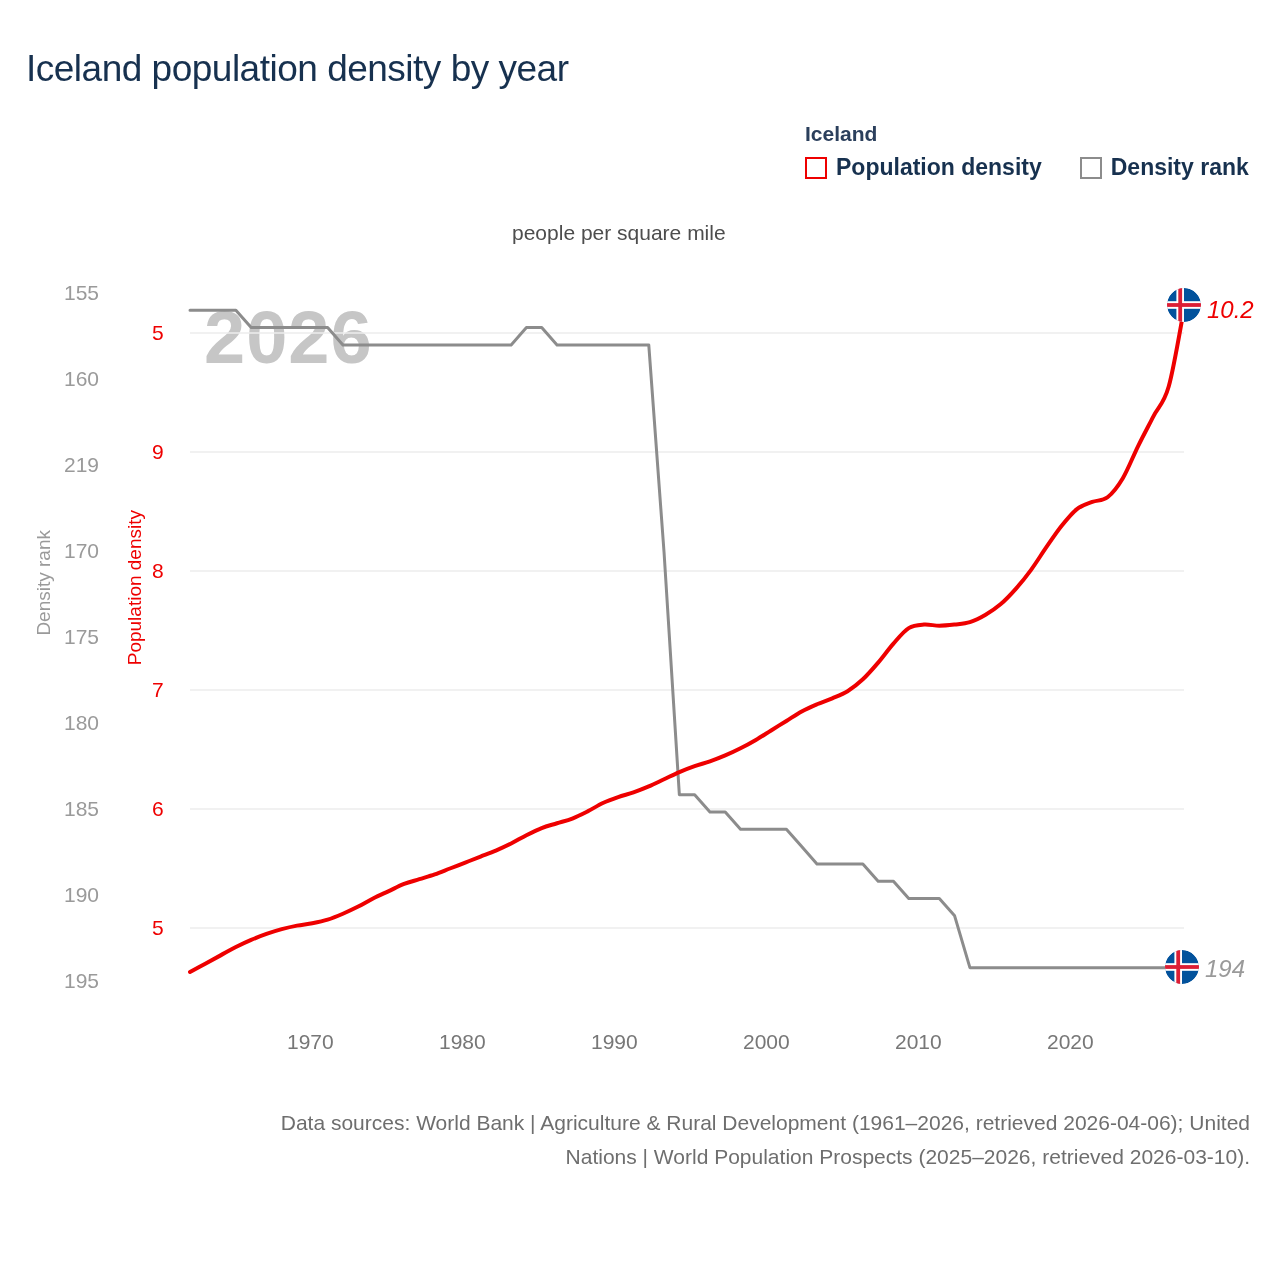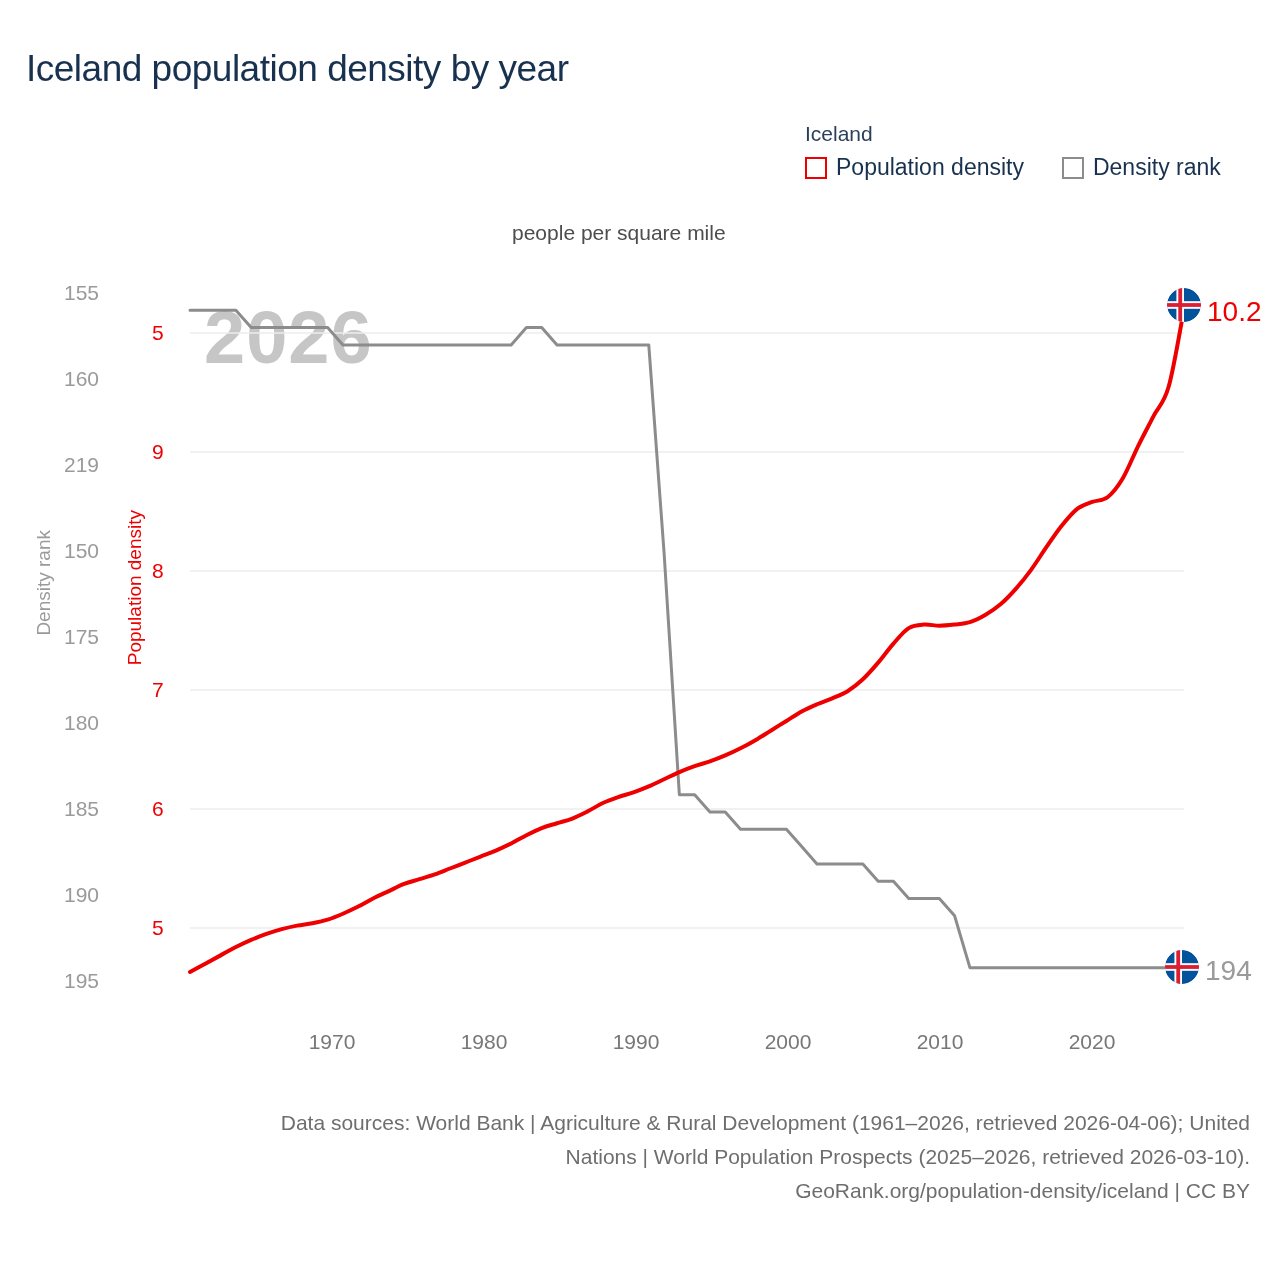--- a/index.html
+++ b/index.html
@@ -14,21 +14,21 @@
   #chart-root{position:relative;width:1280px;height:1280px;}
 
   .title{
     position:absolute;left:26px;top:48px;
     font-size:37px;font-weight:normal;
     color:#17314f;letter-spacing:-0.5px;
     white-space:nowrap;
   }
 
   .legend{
-    position:absolute;left:805px;top:122px;width:460px;
+    position:absolute;left:805px;top:122px;width:460px;font-weight:bold;
   }
   .legend-title{
     font-size:21px;color:#2b3f5c;margin-bottom:8px;
   }
   .legend-row{display:flex;align-items:center;gap:10px;}
   .legend-item{display:flex;align-items:center;gap:9px;}
   .legend-swatch{
     width:22px;height:22px;background:#fff;box-sizing:border-box;
   }
   .sw-red{border:2.5px solid #ee0000;}
@@ -53,33 +53,33 @@
 
   .ytick{
     position:absolute;font-size:21px;text-align:left;
     white-space:nowrap;
   }
   .ytick.rank{color:#9a9a9a;width:56px;left:64px;}
   .ytick.dens{color:#ee0000;width:36px;left:152px;}
 
   .xtick{
     position:absolute;font-size:21px;color:#777;
-    text-align:center;width:90px;top:1030px;
+    width:90px;top:1030px;
   }
 
   .watermark{
     position:absolute;left:204px;top:295px;
     font-size:74px;font-weight:bold;color:#c6c6c6;
     letter-spacing:1px;
     user-select:none;
   }
 
   svg.plot{position:absolute;left:0;top:0;width:1280px;height:1280px;}
 
-  .endlabel{position:absolute;font-size:28px;white-space:nowrap;}
+  .endlabel{position:absolute;font-size:24px;white-space:nowrap;font-style:italic;}
   .endlabel.red{color:#ee0000;left:1207px;top:296px;}
   .endlabel.gray{color:#9a9a9a;left:1205px;top:955px;}
 
   .flag{
     position:absolute;width:34px;height:34px;border-radius:50%;
     overflow:hidden;
   }
   .flag-red{left:1167px;top:288px;}
   .flag-gray{left:1165px;top:950px;}
 
@@ -114,21 +114,21 @@
   <div class="subtitle">people per square mile</div>
 
   <div class="watermark">2026</div>
 
   <div class="axis-title rank">Density rank</div>
   <div class="axis-title dens">Population density</div>
 
   <div class="ytick rank" style="top:281px">155</div>
   <div class="ytick rank" style="top:367px">160</div>
   <div class="ytick rank" style="top:453px">219</div>
-  <div class="ytick rank" style="top:539px">150</div>
+  <div class="ytick rank" style="top:539px">170</div>
   <div class="ytick rank" style="top:625px">175</div>
   <div class="ytick rank" style="top:711px">180</div>
   <div class="ytick rank" style="top:797px">185</div>
   <div class="ytick rank" style="top:883px">190</div>
   <div class="ytick rank" style="top:969px">195</div>
 
   <div class="ytick dens" style="top:321px">5</div>
   <div class="ytick dens" style="top:440px">9</div>
   <div class="ytick dens" style="top:559px">8</div>
   <div class="ytick dens" style="top:678px">7</div>
@@ -178,16 +178,15 @@
       </g>
     </svg>
   </div>
 
   <div class="endlabel red">10.2</div>
   <div class="endlabel gray">194</div>
 
   <div class="footer">
     <div>Data sources: World Bank | Agriculture &amp; Rural Development (1961–2026, retrieved 2026-04-06); United</div>
     <div>Nations | World Population Prospects (2025–2026, retrieved 2026-03-10).</div>
-    <div>GeoRank.org/population-density/iceland | CC BY</div>
   </div>
 
 </div>
 
 </body></html>

